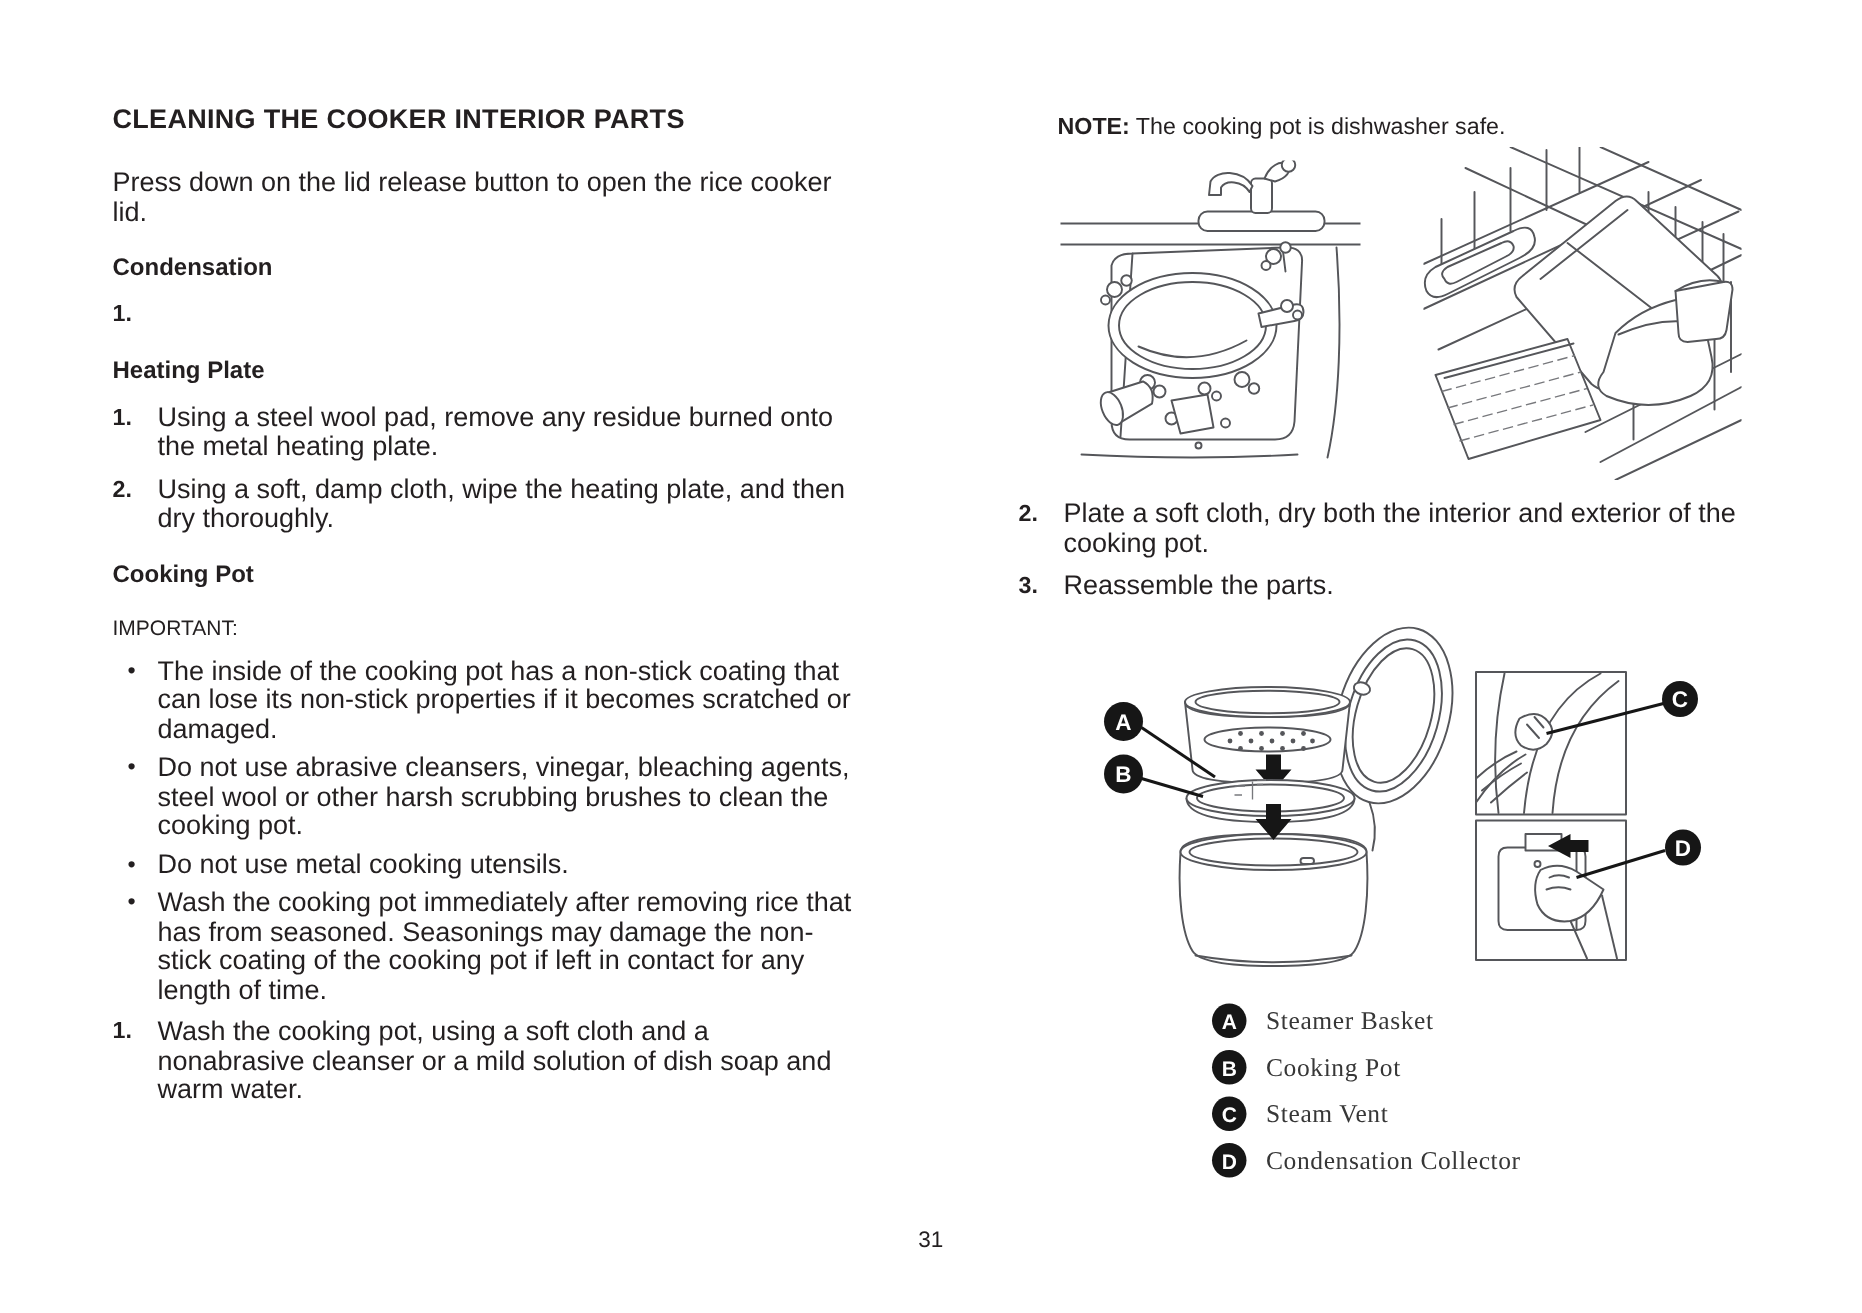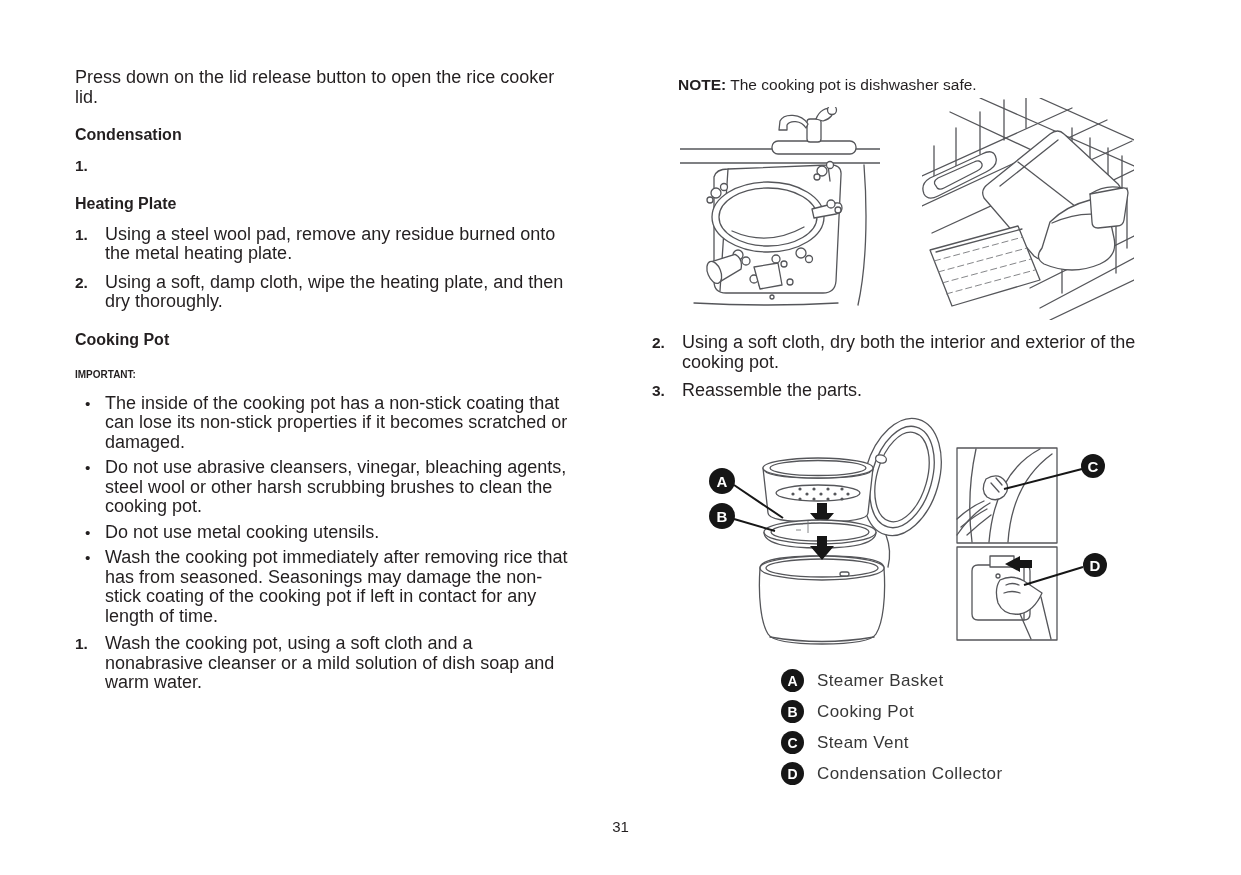--- a/index.html
+++ b/index.html
@@ -8,57 +8,58 @@
   .page {
     position:relative; width:1241px; height:875px; background:#ffffff;
     margin:0 auto; overflow:hidden;
   }
   
   .col-left { position:absolute; left:75px; top:68px; width:556px; }
   .doc-title { font-size:18px; font-weight:bold; line-height:22px; margin:0 0 22px 0; letter-spacing:0.2px; }
   .body-text { font-size:18px; line-height:19.5px; white-space:pre-line; }
   p.body-text { margin:0 0 10px 0; }
   h2.subhead { font-size:16px; font-weight:bold; line-height:19px; margin:18px 0 12px 0; }
-  .important { font-size:10px; font-weight:bold; line-height:19px; margin:16px 0 10px 0; }
+  .important { font-size:14px; font-weight:normal; line-height:19px; margin:16px 0 10px 0; }
   .step { display:flex; margin:0 0 9px 0; }
   .step .num { font-weight:bold; width:30px; flex:0 0 30px; font-size:15.5px; line-height:19.5px; }
   .bullet-item { display:flex; margin:0 0 6px 0; }
   .bullet-item .mark { width:20px; flex:0 0 20px; margin-left:10px; font-size:15.5px; line-height:19.5px; }
   
-  .col-right { position:absolute; left:650px; top:65px; width:560px; height:770px; }
+  .col-right { position:absolute; left:677px; top:65px; width:560px; height:770px; }
   .note-line { position:absolute; left:28px; top:10px; width:520px; font-size:15.5px; line-height:19.5px; }
   .note-line b { font-weight:bold; }
   .illus-sink { position:absolute; left:30px; top:42px; width:200px; height:200px; }
   .illus-dw   { position:absolute; left:272px; top:33px; width:212px; height:222px; }
   .rsteps { position:absolute; left:2px; top:268px; width:530px; }
   .diagram-wrap { position:absolute; left:40px; top:350px; width:420px; height:240px; }
   .legend { position:absolute; left:131px; top:600px; }
   .legend-row { display:flex; align-items:center; height:31px; }
   .legend-badge {
     width:23px; height:23px; border-radius:50%; background:#161616; color:#fff;
     display:flex; align-items:center; justify-content:center;
     font-size:14px; font-weight:bold; flex:0 0 23px;
   }
-  .legend-label { margin-left:13px; font-size:17px; color:#373737; letter-spacing:0.4px; }
+  .legend-label { margin-left:13px; font-size:17px; color:#373737; letter-spacing:0.4px;font-family:Liberation Serif, serif; }
   
   .page-number { position:absolute; left:0; top:818px; width:100%; text-align:center; font-size:15px; }
   
   svg .ln { fill:none; stroke:#55565a; stroke-width:1.3; stroke-linecap:round; stroke-linejoin:round; }
   svg .lnw { fill:#ffffff; stroke:#55565a; stroke-width:1.3; stroke-linejoin:round; }
   svg .thin { fill:none; stroke:#77787c; stroke-width:0.9; }
   svg .blk { fill:#161616; stroke:none; }
   svg .leader { fill:none; stroke:#161616; stroke-width:2; }
   svg .badge-letter { fill:#ffffff; font-family:"Liberation Sans",sans-serif; font-weight:bold; font-size:15px; text-anchor:middle; }
 </style>
 </head>
 <body>
 
 <div class="page">
 
   <div class="col-left">
+    <h1 class="doc-title">CLEANING THE COOKER INTERIOR PARTS</h1>
     <p class="body-text">Press down on the lid release button to open the rice cooker
 lid.</p>
 
     <h2 class="subhead">Condensation</h2>
     <div class="step">
       <span class="num">1.</span>
     </div>
 
     <h2 class="subhead">Heating Plate</h2>
     <div class="step">
@@ -213,21 +214,21 @@
         <path class="thin" stroke-dasharray="7 3" d="M16,174 L105,150"></path>
         <path class="thin" stroke-dasharray="7 3" d="M20,185 L109,161"></path>
         <path class="thin" stroke-dasharray="7 3" d="M24,196 L113,172"></path>
         <path class="ln" d="M14,154 L100,131"></path>
       </g>
     </svg>
 
     <div class="rsteps">
       <div class="step">
         <span class="num">2.</span>
-        <span class="body-text">Using a soft cloth, dry both the interior and exterior of the
+        <span class="body-text">Plate a soft cloth, dry both the interior and exterior of the
 cooking pot.</span>
       </div>
       <div class="step">
         <span class="num">3.</span>
         <span class="body-text">Reassemble the parts.</span>
       </div>
     </div>
 
     <svg class="diagram-wrap" viewBox="0 0 420 240">
 

